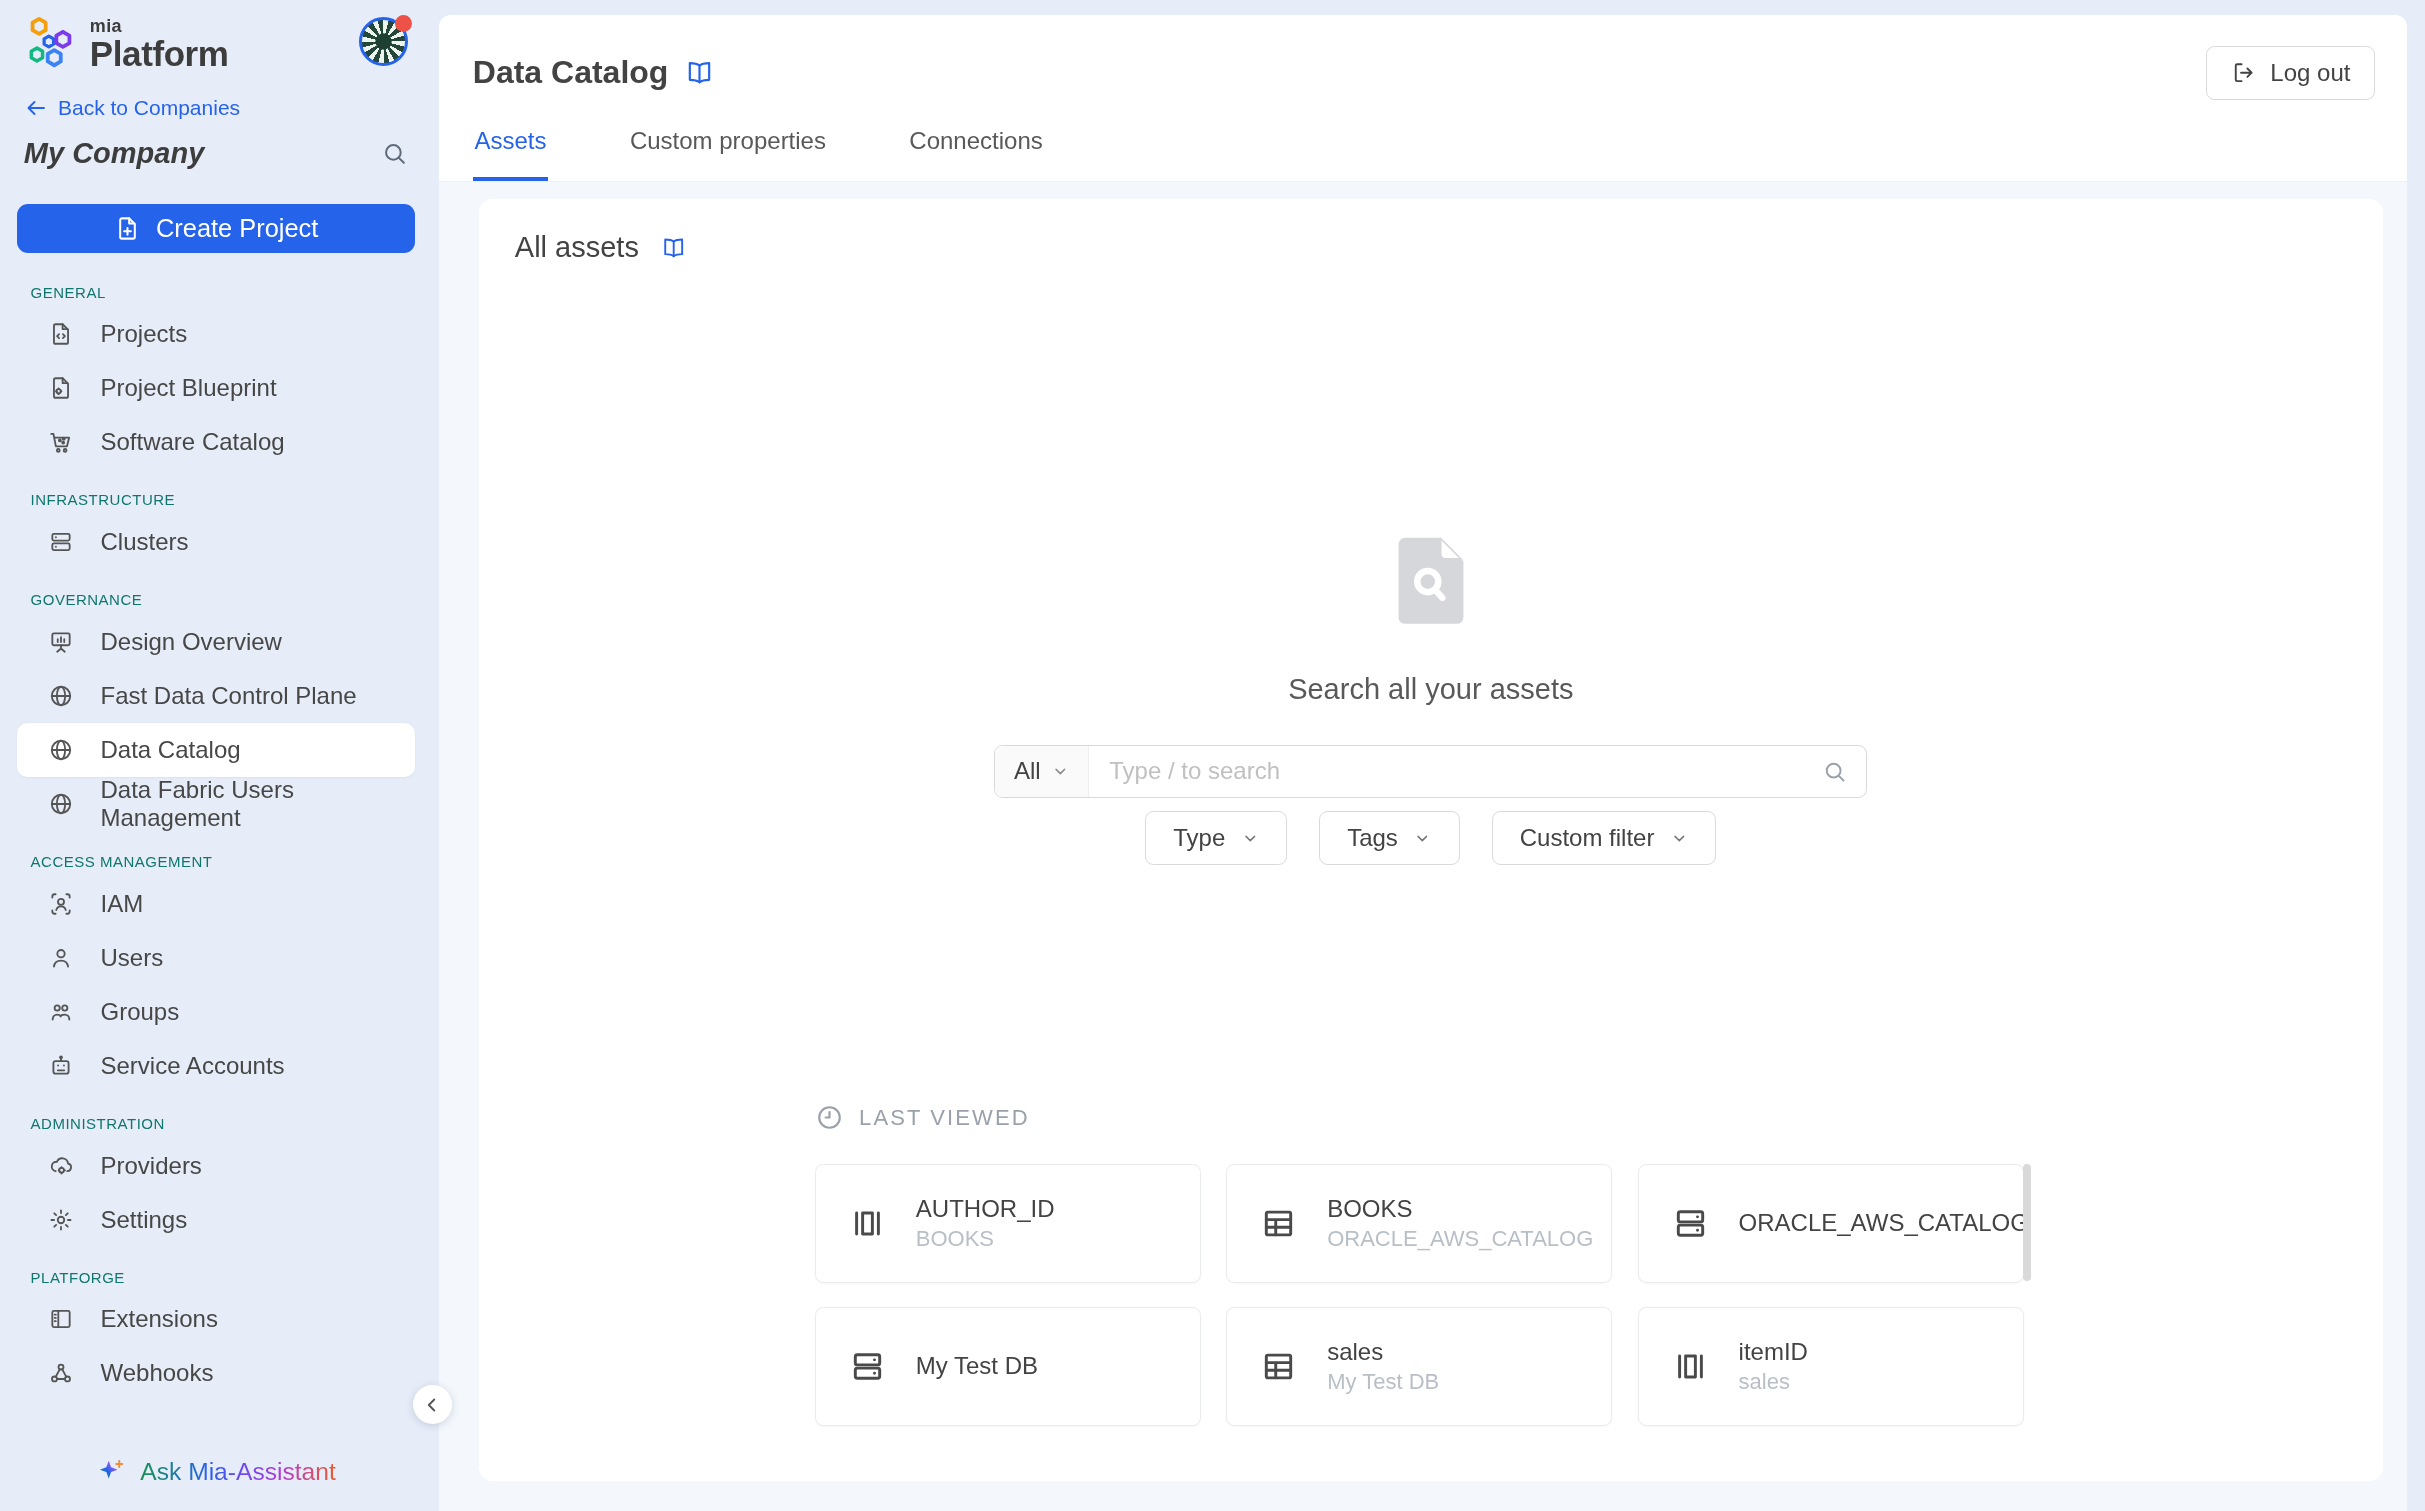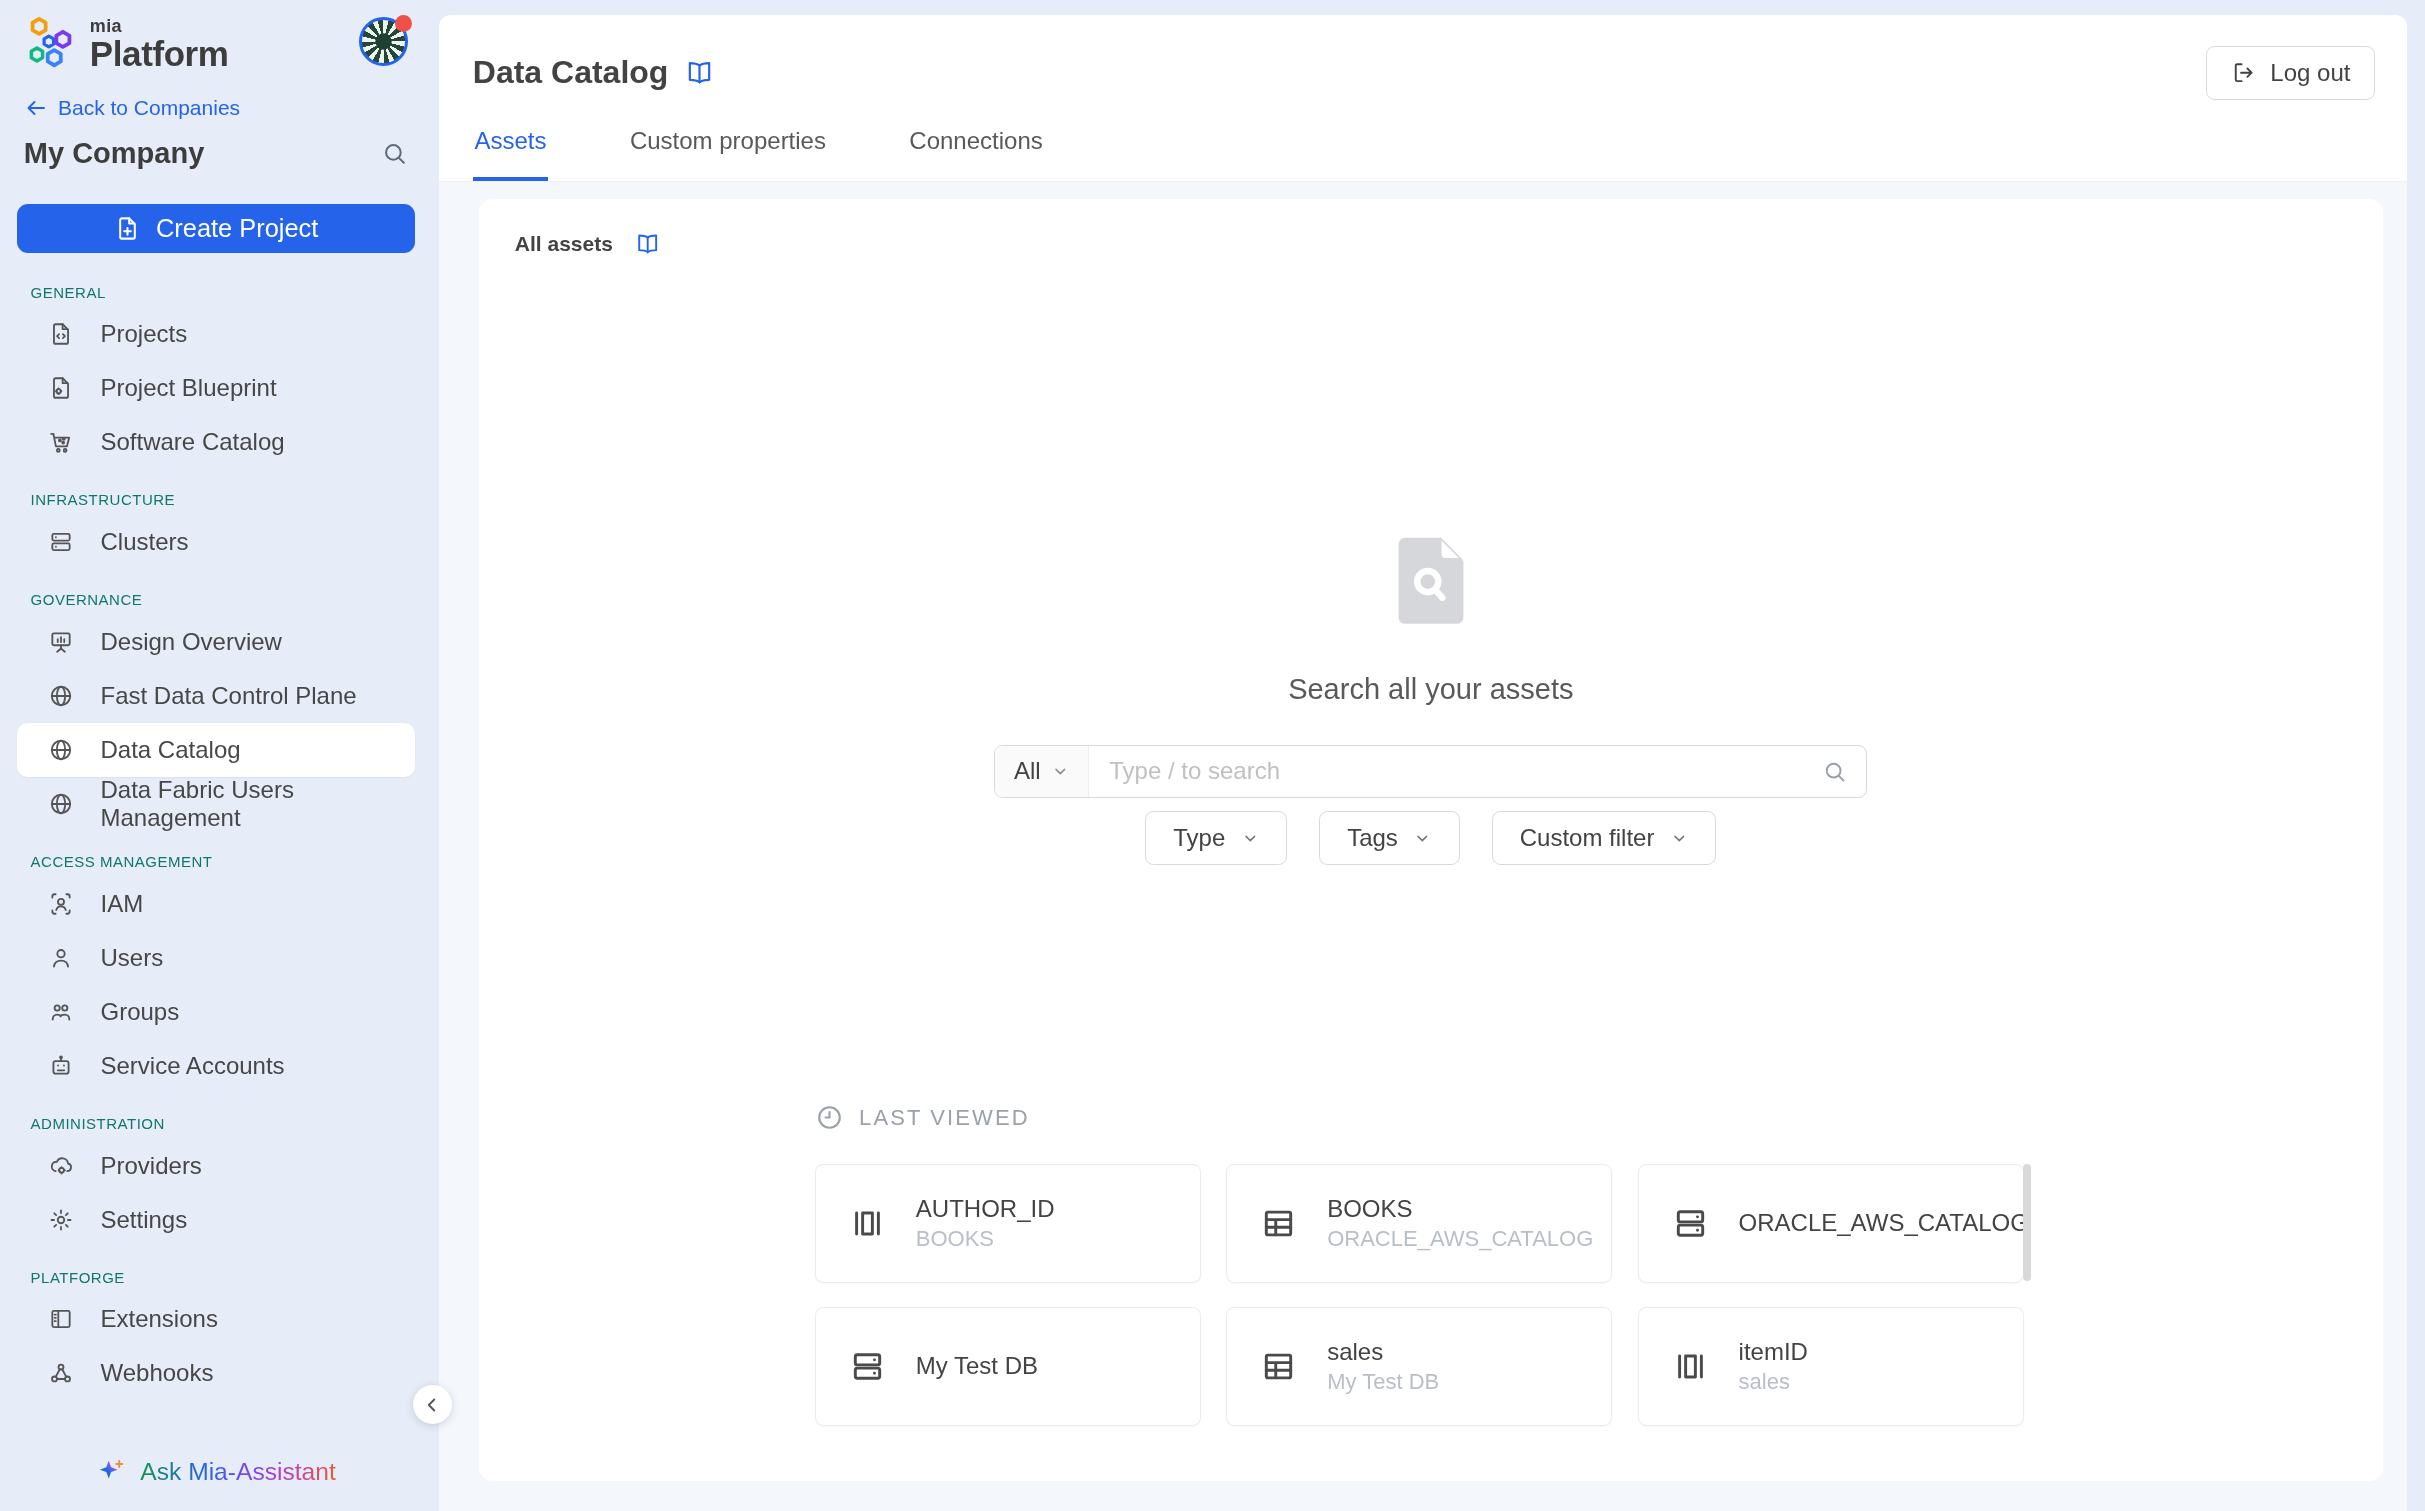--- a/index.html
+++ b/index.html
@@ -18,21 +18,21 @@
   .avatar-wrap { position:relative; width:49px; height:49px; margin-top:1.7px; cursor:pointer; }
   .avatar { width:49px; height:49px; border-radius:50%; border:3.4px solid #2563eb;
     background:
       radial-gradient(circle at 50% 50%, #1e4033 26%, rgba(0,0,0,0) 27%),
       repeating-conic-gradient(#ecf4ee 0 14deg, #24473a 14deg 30deg);
     background-color:#24473a; }
   .avatar-badge { position:absolute; top:-1.7px; right:-3.4px; width:17px; height:17px;
     border-radius:50%; background:#ee5148; }
   .back-link { display:flex; align-items:center; gap:10.2px; margin:25.4px 6.8px 0; color:#2563eb;
     font-size:21px; cursor:pointer; }
-  .company-row { display:flex; align-items:center; justify-content:space-between; margin:17px 6.8px 0; }
+  .company-row { display:flex; align-items:center; justify-content:space-between; margin:17px 6.8px 0;font-style:italic; }
   .company-name { font-size:29px; font-weight:700; color:#3d3d3d; }
   .company-search { color:#5f6b7a; cursor:pointer; display:flex; }
 
   .create-btn { margin:34px 0 0; height:49px; background:#2563eb; border:none; border-radius:11px;
     color:#fff; font-size:25.4px; font-weight:500; display:flex; align-items:center; justify-content:center;
     gap:15.3px; width:100%; cursor:pointer; font-family:Liberation Sans, sans-serif; }
 
   .nav { margin-top:8.5px; flex:0 0 auto; }
   .nav-section-label { margin:22px 0 6.8px 13.6px; font-size:15px; font-weight:400; color:#0f766e;
     letter-spacing:0.5px; }
@@ -63,21 +63,21 @@
     cursor:pointer; font-family:inherit; }
   .tabs { display:flex; gap:80px; padding:22px 34px 0; }
   .tab { font-size:24px; color:#595959; padding:5.1px 1.7px 22px; border-bottom:4.2px solid transparent;
     cursor:pointer; }
   .tab.active { color:#2563eb; border-bottom-color:#2563eb; font-weight:500; }
 
   .panel-body { flex:1; padding:17px 24.6px 30.5px 40px; }
   .inner-card { position:relative; width:100%; height:100%; background:#fff; border-radius:13.6px; }
 
   .all-assets-row { position:absolute; top:32px; left:36px; display:flex; align-items:center; gap:22px; }
-  .all-assets-title { font-size:21px; font-weight:700; color:#434343; }
+  .all-assets-title { font-size:29px; font-weight:400; color:#434343; }
 
   .empty-center { position:absolute; top:337px; left:0; right:0; display:flex; flex-direction:column;
     align-items:center; }
   .empty-title { margin-top:49px; font-size:29px; font-weight:500; color:#595959; }
   .search-row { margin-top:39px; width:873px; height:53px; display:flex; align-items:stretch;
     border:1.7px solid #d9d9d9; border-radius:8.5px; background:#fff; overflow:hidden; }
   .search-scope { display:flex; align-items:center; gap:10.2px; padding:0 18.6px; background:#fafafa;
     border-right:1.7px solid #eeeeee; font-size:24px; color:#434343; cursor:pointer;justify-content:flex-end; }
   .search-scope .chev { color:#8c8c8c; display:flex; }
   .search-input { flex:1; border:none; outline:none; font-size:24px; padding:0 20.3px; color:#000000;

